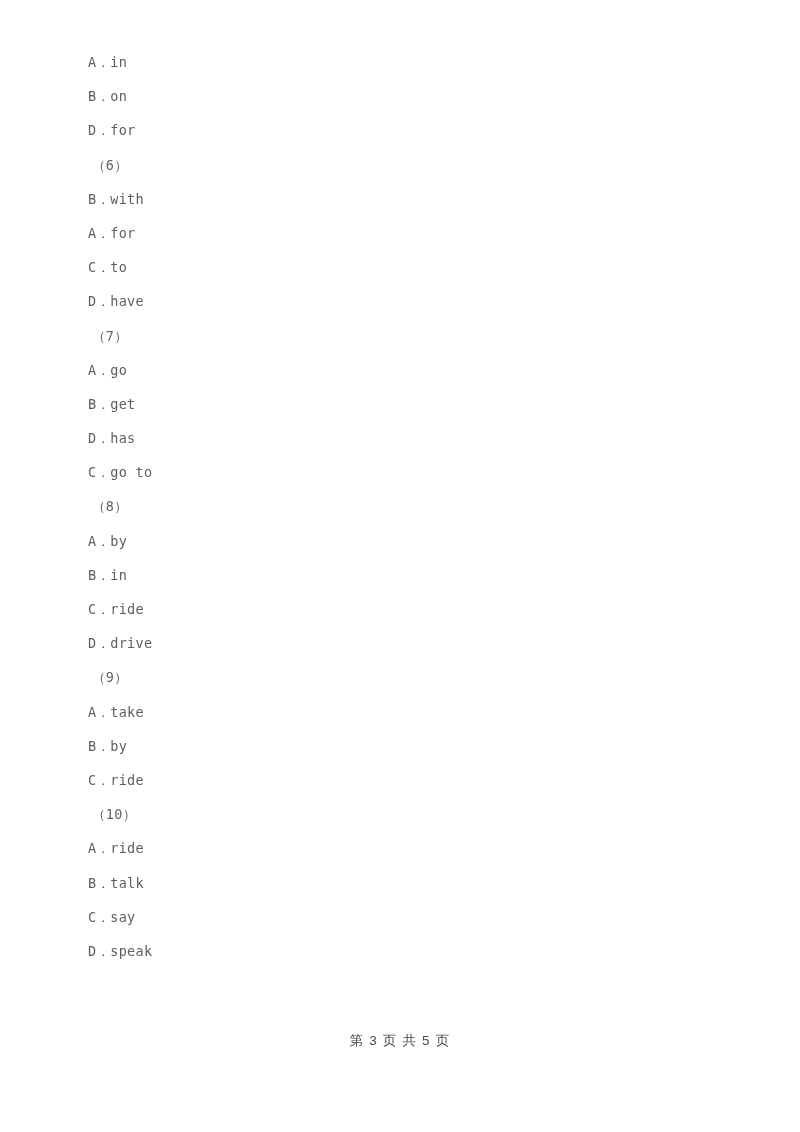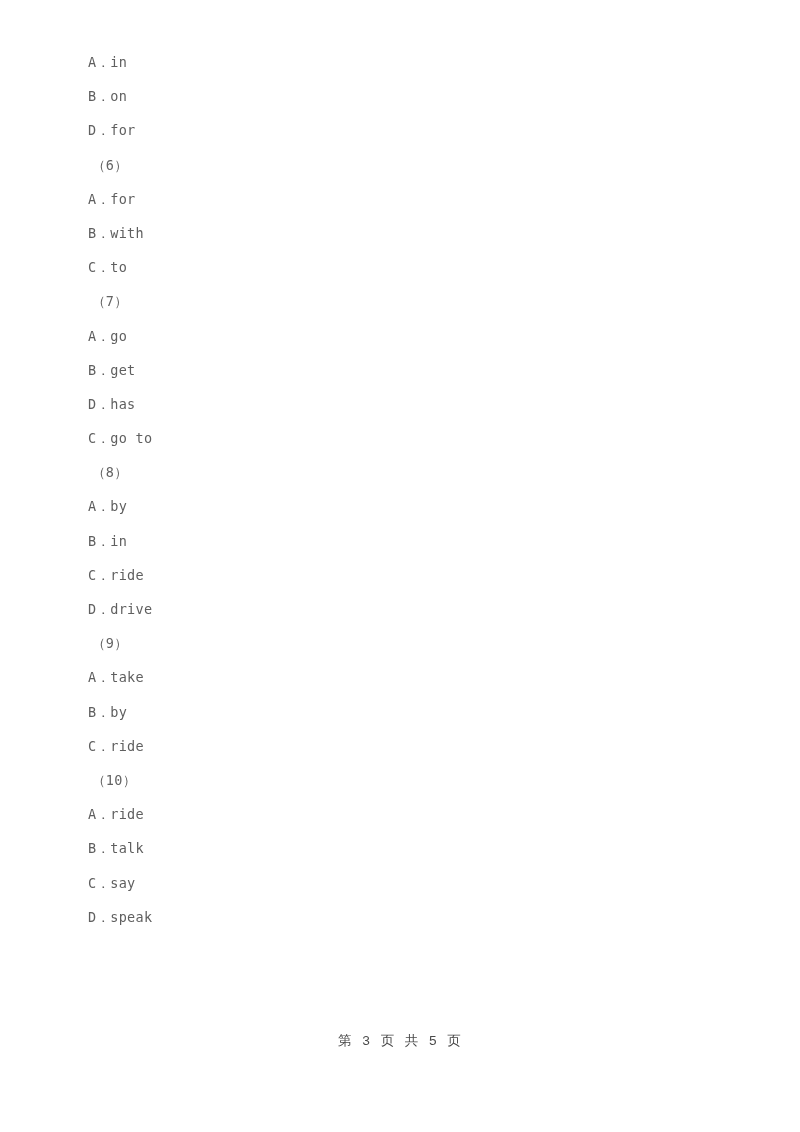--- a/index.html
+++ b/index.html
@@ -50,40 +50,41 @@
     padding-left: 4px;
     color: #636363;
   }
 
   .footer {
     position: absolute;
     left: 0;
     top: 1032px;
     width: 800px;
     text-align: center;
-    font-family: Liberation Mono, monospace;
+    font-family: Liberation Sans, sans-serif;
     font-size: 13.5px;
     color: #4a4a4a;
     letter-spacing: 1.2px;
     white-space: pre;
   }
 </style>
 </head>
 <body>
 
 <div class="page">
 
   <div class="content" id="content">
       <div class="line option">A．in</div>
       <div class="line option">B．on</div>
       <div class="line option">D．for</div>
       <div class="line item">（6）</div>
+      <div class="line option">B．with</div>
       <div class="line option">A．for</div>
-      <div class="line option">B．with</div>
       <div class="line option">C．to</div>
+      <div class="line option">D．have</div>
       <div class="line item">（7）</div>
       <div class="line option">A．go</div>
       <div class="line option">B．get</div>
       <div class="line option">D．has</div>
       <div class="line option">C．go to</div>
       <div class="line item">（8）</div>
       <div class="line option">A．by</div>
       <div class="line option">B．in</div>
       <div class="line option">C．ride</div>
       <div class="line option">D．drive</div>

